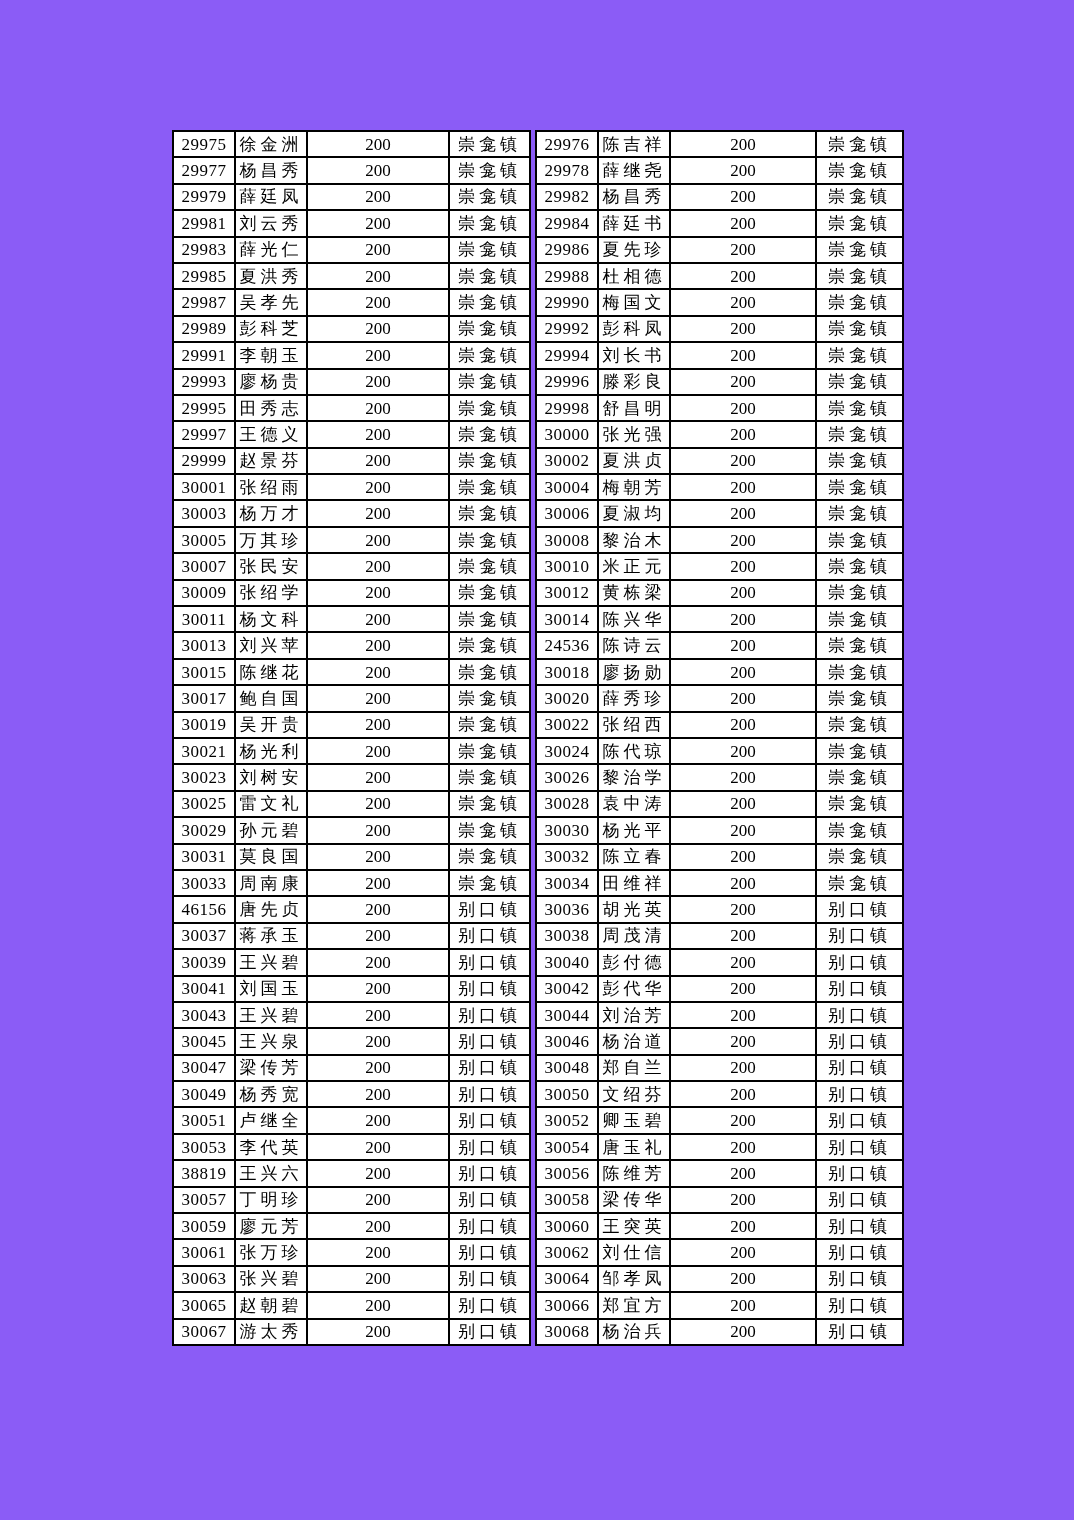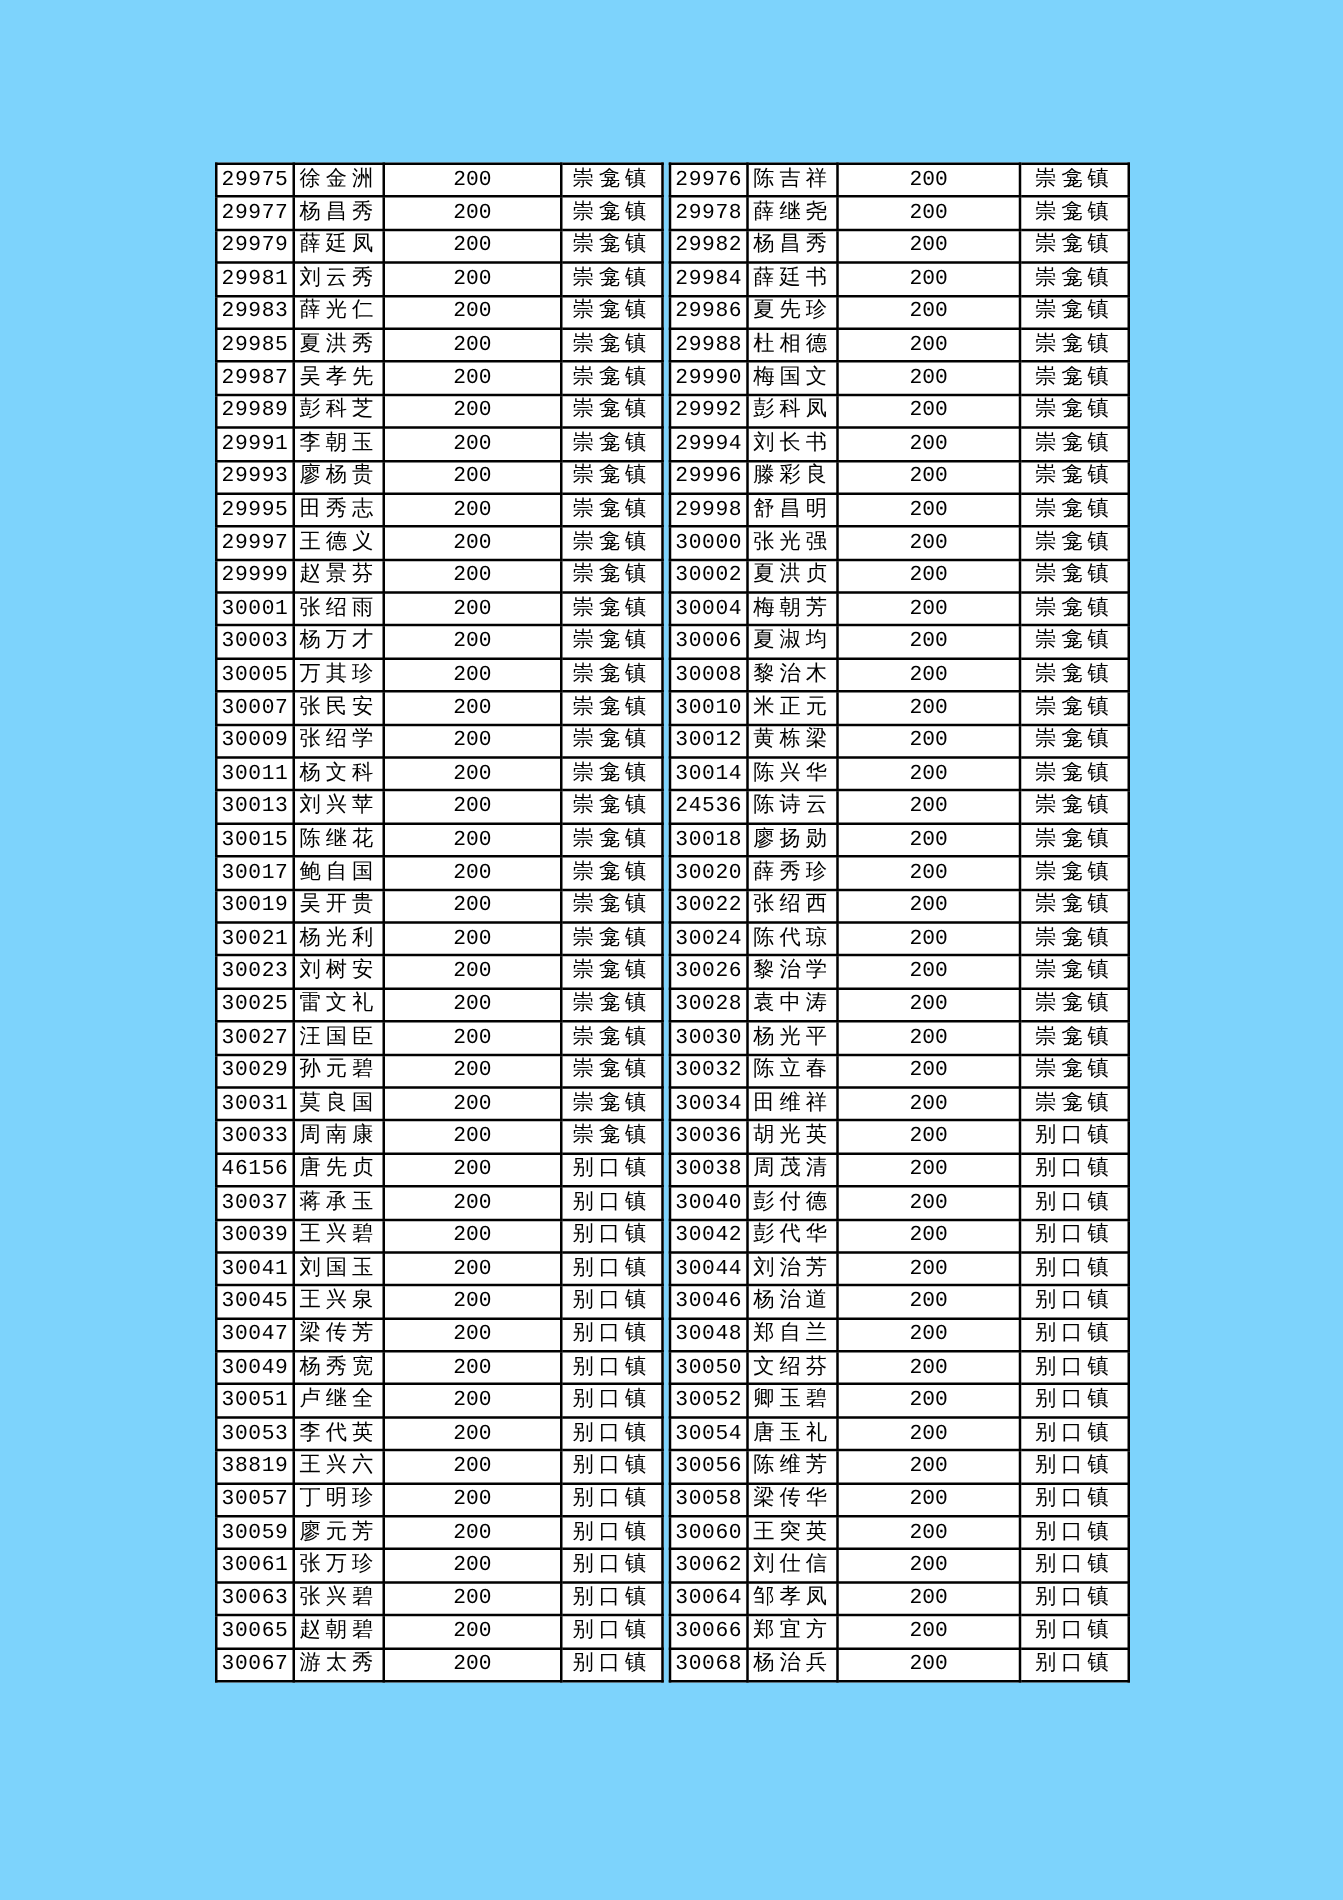--- a/index.html
+++ b/index.html
@@ -4,22 +4,22 @@
 <style>
   html, body {
     margin: 0;
     padding: 0;
     background: #ffffff;
   }
   .page {
     position: relative;
     width: 1074px;
     height: 1520px;
-    background: #7dd3fc;
-    font-family: Liberation Mono, monospace;
+    background: #8b5cf6;
+    font-family: Liberation Serif, serif;
     color: #000000;
   }
   .tables {
     position: absolute;
     left: 172px;
     top: 130px;
     display: flex;
     gap: 4px;
   }
   table.roster {
@@ -203,26 +203,20 @@
     <td class="amount-cell">200</td>
     <td class="town-cell">崇龛镇</td>
   </tr>
           <tr>
     <td class="id-cell">30025</td>
     <td class="name-cell">雷文礼</td>
     <td class="amount-cell">200</td>
     <td class="town-cell">崇龛镇</td>
   </tr>
           <tr>
-    <td class="id-cell">30027</td>
-    <td class="name-cell">汪国臣</td>
-    <td class="amount-cell">200</td>
-    <td class="town-cell">崇龛镇</td>
-  </tr>
-          <tr>
     <td class="id-cell">30029</td>
     <td class="name-cell">孙元碧</td>
     <td class="amount-cell">200</td>
     <td class="town-cell">崇龛镇</td>
   </tr>
           <tr>
     <td class="id-cell">30031</td>
     <td class="name-cell">莫良国</td>
     <td class="amount-cell">200</td>
     <td class="town-cell">崇龛镇</td>
@@ -247,20 +241,26 @@
   </tr>
           <tr>
     <td class="id-cell">30039</td>
     <td class="name-cell">王兴碧</td>
     <td class="amount-cell">200</td>
     <td class="town-cell">别口镇</td>
   </tr>
           <tr>
     <td class="id-cell">30041</td>
     <td class="name-cell">刘国玉</td>
+    <td class="amount-cell">200</td>
+    <td class="town-cell">别口镇</td>
+  </tr>
+          <tr>
+    <td class="id-cell">30043</td>
+    <td class="name-cell">王兴碧</td>
     <td class="amount-cell">200</td>
     <td class="town-cell">别口镇</td>
   </tr>
           <tr>
     <td class="id-cell">30045</td>
     <td class="name-cell">王兴泉</td>
     <td class="amount-cell">200</td>
     <td class="town-cell">别口镇</td>
   </tr>
           <tr>

